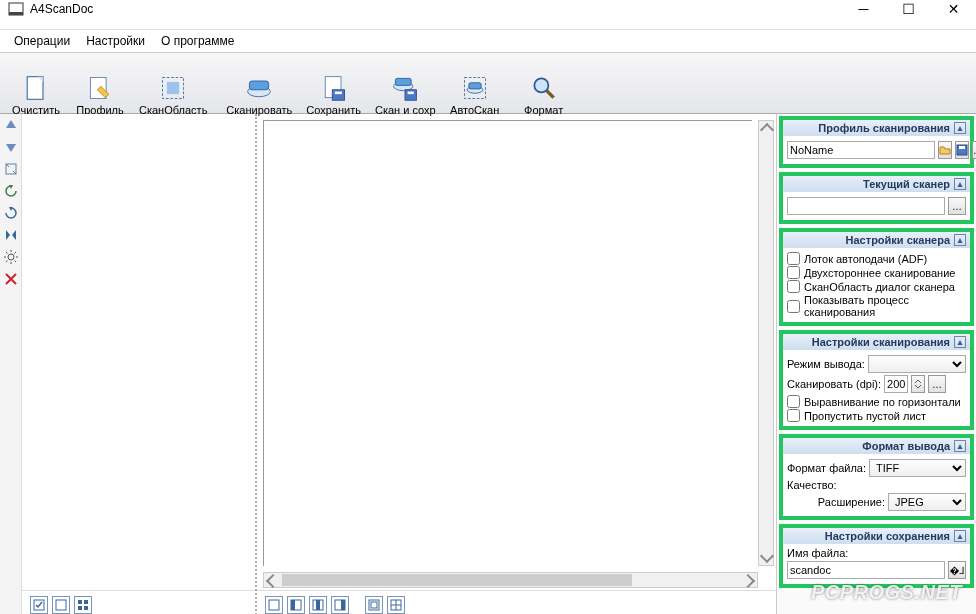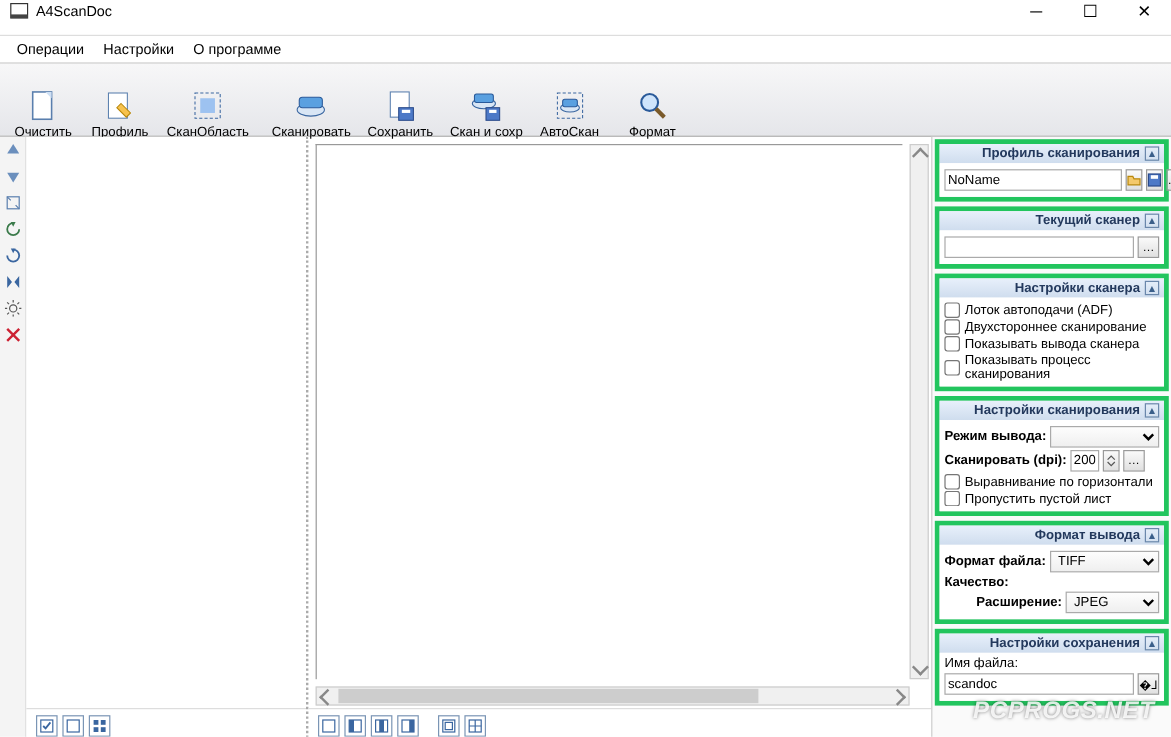--- a/index.html
+++ b/index.html
@@ -34,21 +34,21 @@
 .preview-hsb .track::after { right: 4px; border-width: 0 2px 2px 0; transform: rotate(-45deg);}
 .preview-hsb .thumb { position:absolute; left:18px; top:1px; height:12px; width: 350px; background: #cdcdcd; }
 .previewwrap .bottombar { height: 28px; border-top: 1px solid #ddd; display: flex; align-items: center; gap: 4px; padding: 0 8px; }
 .rightpanel { width: 200px; border-left: 1px solid #ccc; background: #fafafa; display: flex; flex-direction: column; overflow-y: auto; overflow-x: hidden; }
 .panel { margin: 2px; border: 4px solid #22c55e; }
 .panel .phead { background: linear-gradient(#e8f0fb,#cfddee); padding: 2px 4px; font-weight: bold; font-size: 11px; text-align: right; display: flex; align-items: center; color: #23395d; }
 .panel .phead .txt { flex: 1; text-align: right; padding-right: 4px; }
 .panel .phead .collapse { width: 12px; height: 12px; border: 1px solid #6a87ab; display: flex; align-items: center; justify-content: center; font-size: 9px; line-height: 1; color: #3b5f8a; }
 .panel .pbody { padding: 3px 4px; background: #fff; font-size: 11px; }
 .row { display: flex; align-items: center; margin: 2px 0; gap: 3px; }
-.row label { white-space: nowrap; font-weight: bold; }
+.row label { white-space: nowrap; }
 .row .grow { flex: 1; }
 input[type=text], select { font-size: 11px; padding: 1px 2px; border: 1px solid #aaa; background: #fff; height: 18px; }
 select { background: linear-gradient(#fdfdfd,#efefef); }
 .smallbtn { width: 18px; height: 18px; border: 1px solid #999; background: linear-gradient(#fafafa,#e0e0e0); display: inline-flex; align-items: center; justify-content: center; font-size: 10px; }
 .chk { display: flex; align-items: center; gap: 4px; margin: 1px 0; font-size: 11px; }
 .chk input { margin: 0; }
 .sqbtn { width: 18px; height: 18px; border: 1px solid #7a95b5; display: inline-flex; align-items: center; justify-content: center; background: #fff; }
 .watermark { position: absolute; bottom: 10px; right: 14px; font-family: Arial, sans-serif; font-size: 20px; font-weight: 900; font-style: italic; color: rgba(255,255,255,0.85); text-shadow: 0 0 3px rgba(0,0,0,0.5); letter-spacing: 0.5px; }
 </style>
 </head>
@@ -302,21 +302,21 @@
         <label class="chk">
             <input type="checkbox" style="">
             <span>Лоток автоподачи (ADF)</span>
           </label>
         <label class="chk">
             <input type="checkbox" style="">
             <span>Двухстороннее сканирование</span>
           </label>
         <label class="chk">
             <input type="checkbox" style="">
-            <span>Показывать вывода сканера</span>
+            <span>СканОбласть диалог сканера</span>
           </label>
         <label class="chk">
             <input type="checkbox" style="">
             <span>Показывать процесс сканирования</span>
           </label>
       </div>
     </div>
 
     <div class="panel">
       <div class="phead">

